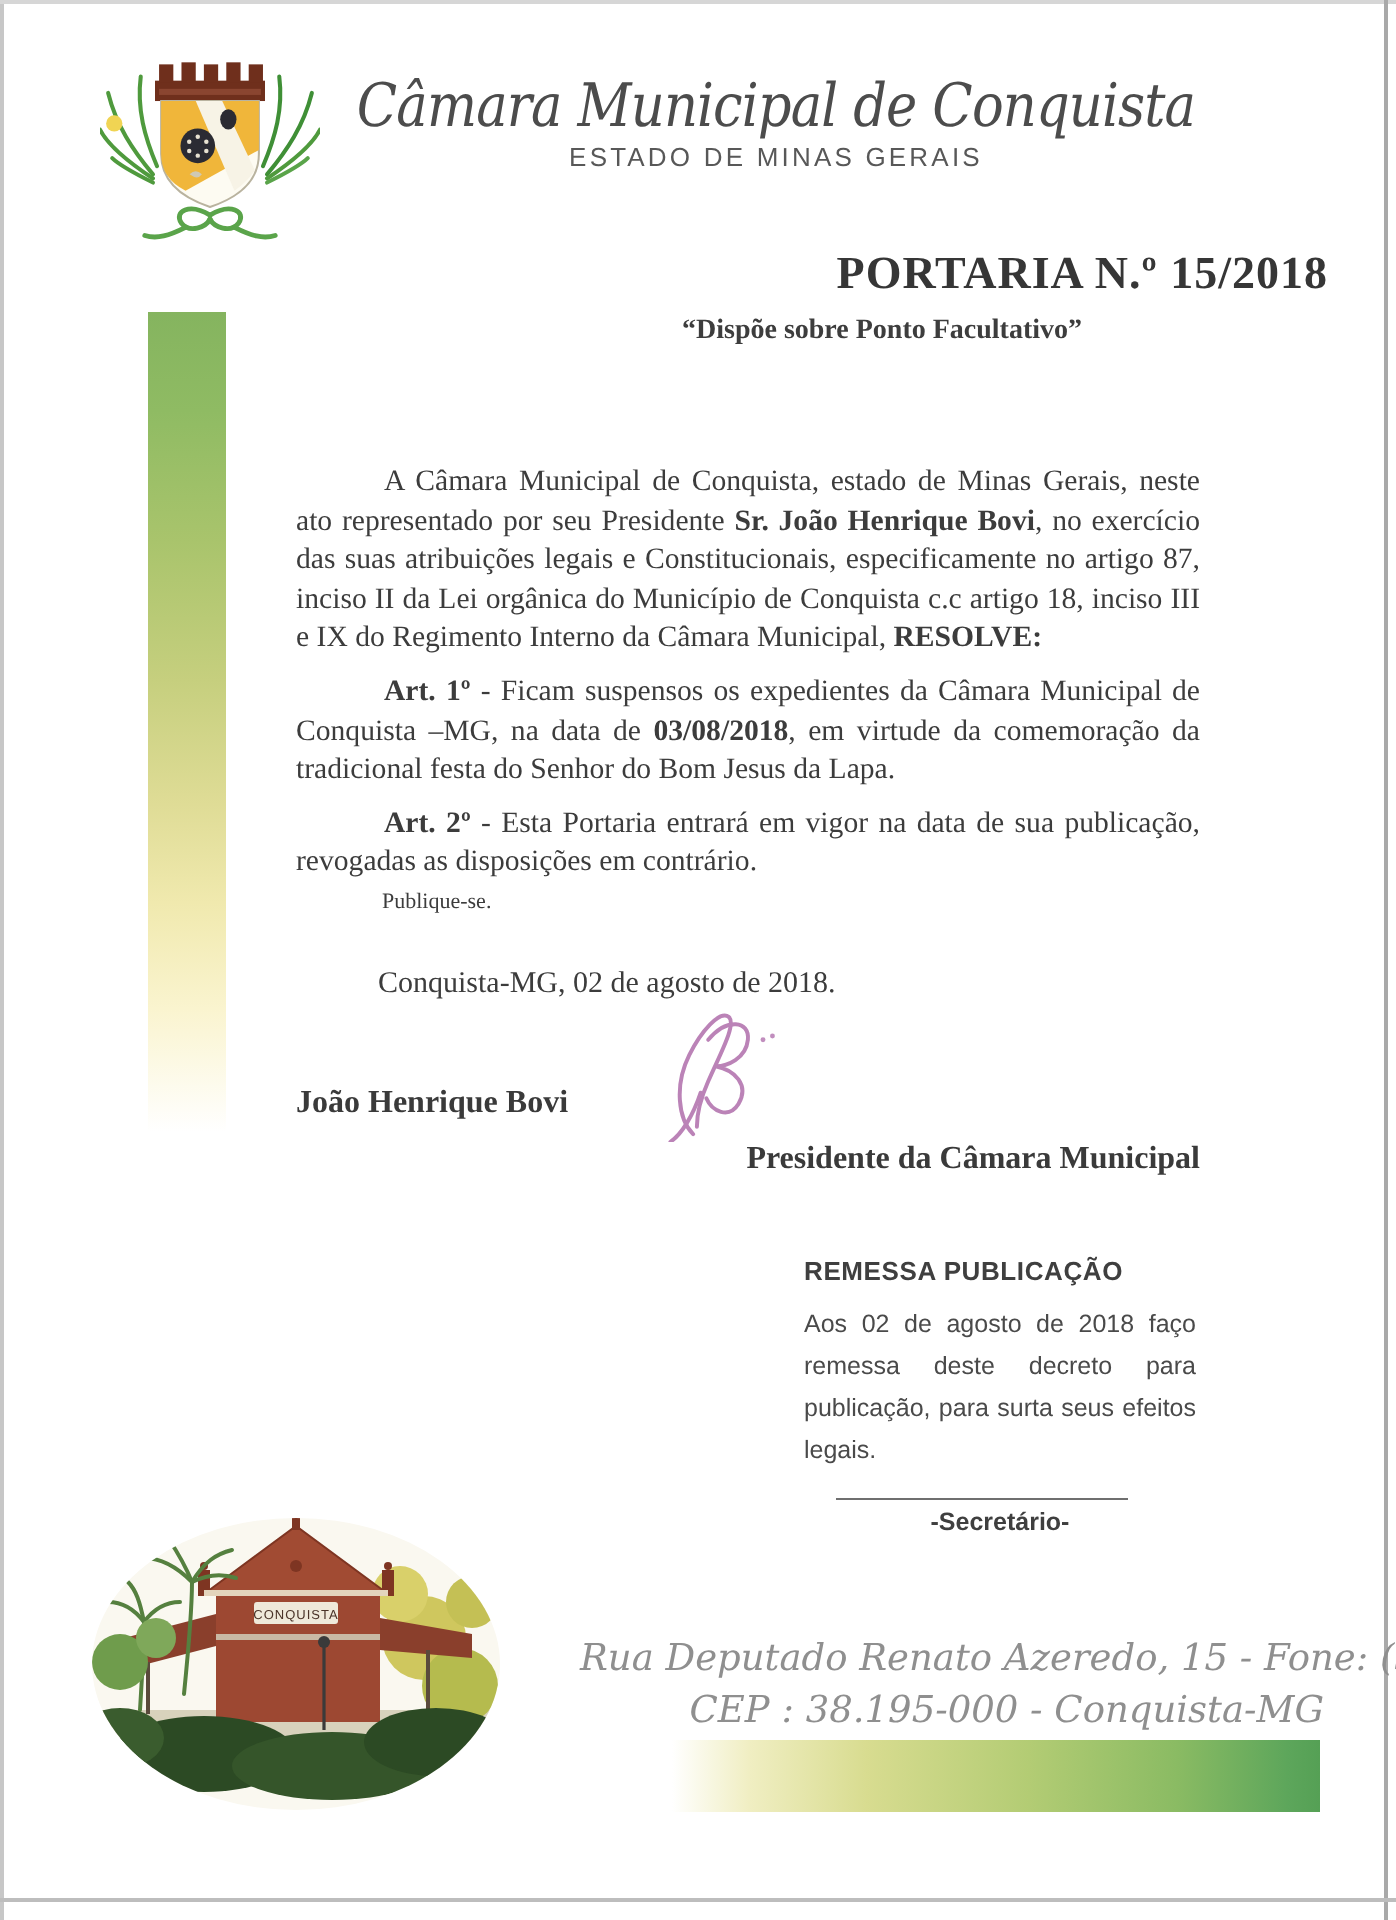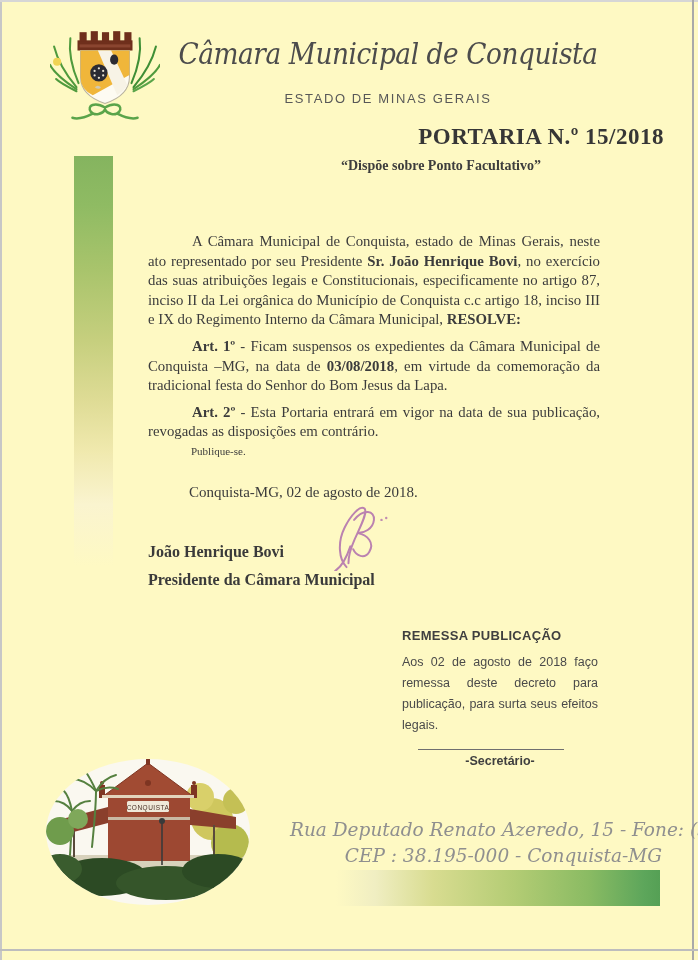--- a/index.html
+++ b/index.html
@@ -1,29 +1,29 @@
 <!DOCTYPE html>
 <html lang="pt"><head>
 <meta charset="utf-8">
 <style>
   html,body{margin:0;padding:0}
   body{background:#9e9e9e;font-family:"Liberation Serif",serif}
-  .page{position:relative;width:698px;height:960px;margin:0 auto;background:#fef9c3;overflow:hidden}
+  .page{position:relative;width:698px;height:960px;margin:0 auto;background:#ffffff;overflow:hidden}
   .edge{position:absolute;background:#c7c7c7}
   .edge-left{left:0;top:0;width:2px;height:960px}
   .edge-top{left:0;top:0;width:698px;height:2px;background:#d6d6d6}
   .edge-right{left:692px;top:0;width:2px;height:960px;background:#a9a9a9}
   .edge-bottom{left:0;top:949px;width:698px;height:2px;background:#bdbdbd}
 
   
   .coat{position:absolute;left:50px;top:28px;width:110px;height:98px}
   .brand{position:absolute;left:96px;top:36px;width:584px;text-align:center;color:#474747}
   .brand-title{font-family:"DejaVu Serif",serif;font-style:italic;font-weight:400;font-size:30px;
                letter-spacing:-0.5px;transform:scaleX(.88);transform-origin:50% 50%;white-space:nowrap;color:#4c4c4c}
-  .brand-sub{font-family:"Liberation Sans",sans-serif;font-size:13px;letter-spacing:1.6px;color:#585858;margin-top:20px}
+  .brand-sub{font-family:"Liberation Sans",sans-serif;font-size:13px;letter-spacing:1.6px;color:#585858;margin-top:0}
 
   .doc-title{position:absolute;left:96px;top:124px;width:568px;text-align:right;
              font-weight:bold;font-size:23px;letter-spacing:.5px;color:#363636}
   .epigraph{position:absolute;left:341px;top:158px;font-weight:bold;font-size:14px;color:#3d3d3d}
 
   
   .left-bar{position:absolute;left:74px;top:156px;width:39px;height:410px;
     background:linear-gradient(180deg,#85b45f 0%,#8fbb63 12%,#a9c46c 28%,#c6cf7e 45%,#dfdc96 60%,#f0e9ae 72%,#faf4cf 85%,rgba(255,255,255,0) 100%)}
   .bottom-bar{position:absolute;left:336px;top:870px;width:324px;height:36px;
     background:linear-gradient(90deg,rgba(255,255,255,0) 0%,#f0eec2 12%,#d8dc90 30%,#b3cc74 55%,#8abb63 78%,#5da65b 95%,#55a055 100%)}
@@ -31,21 +31,21 @@
   
   .body-block{position:absolute;left:148px;top:232px;width:452px;color:#3c3c3c;font-size:14.8px;line-height:19.6px}
   .body-block p{margin:0 0 7px 0;text-align:justify;text-indent:44px}
   .body-block b{font-weight:bold}
   .publish-order{position:absolute;left:191px;top:445px;font-weight:normal;font-size:11px;color:#3c3c3c}
   .dateline{position:absolute;left:189px;top:484px;font-size:15px;color:#3c3c3c}
 
   
   .sig-scrawl{position:absolute;left:322px;top:499px;width:68px;height:72px}
   .sig-name{position:absolute;left:148px;top:543px;width:452px;text-align:left;font-weight:bold;font-size:16px;color:#3a3a3a}
-  .sig-role{position:absolute;left:148px;top:571px;width:452px;text-align:left;font-weight:bold;font-size:16px;color:#3a3a3a}
+  .sig-role{position:absolute;left:148px;top:571px;width:452px;text-align:right;font-weight:bold;font-size:16px;color:#3a3a3a}
 
   
   .remessa{position:absolute;left:402px;top:628px;width:196px;font-family:"Liberation Sans",sans-serif;color:#4a4a4a}
   .remessa-title{font-weight:bold;font-size:13px;letter-spacing:.3px;color:#3f3f3f}
   .remessa-text{margin-top:9px;font-size:12.5px;line-height:21px;text-align:justify}
   .remessa-rule{margin:13px 0 0 16px;width:146px;border-top:1px solid #6f6f6f;height:0}
   .remessa-label{margin-top:4px;text-align:center;font-weight:bold;font-size:12.5px;color:#3f3f3f}
 
   
   .photo{position:absolute;left:44px;top:757px;width:208px;height:150px}

